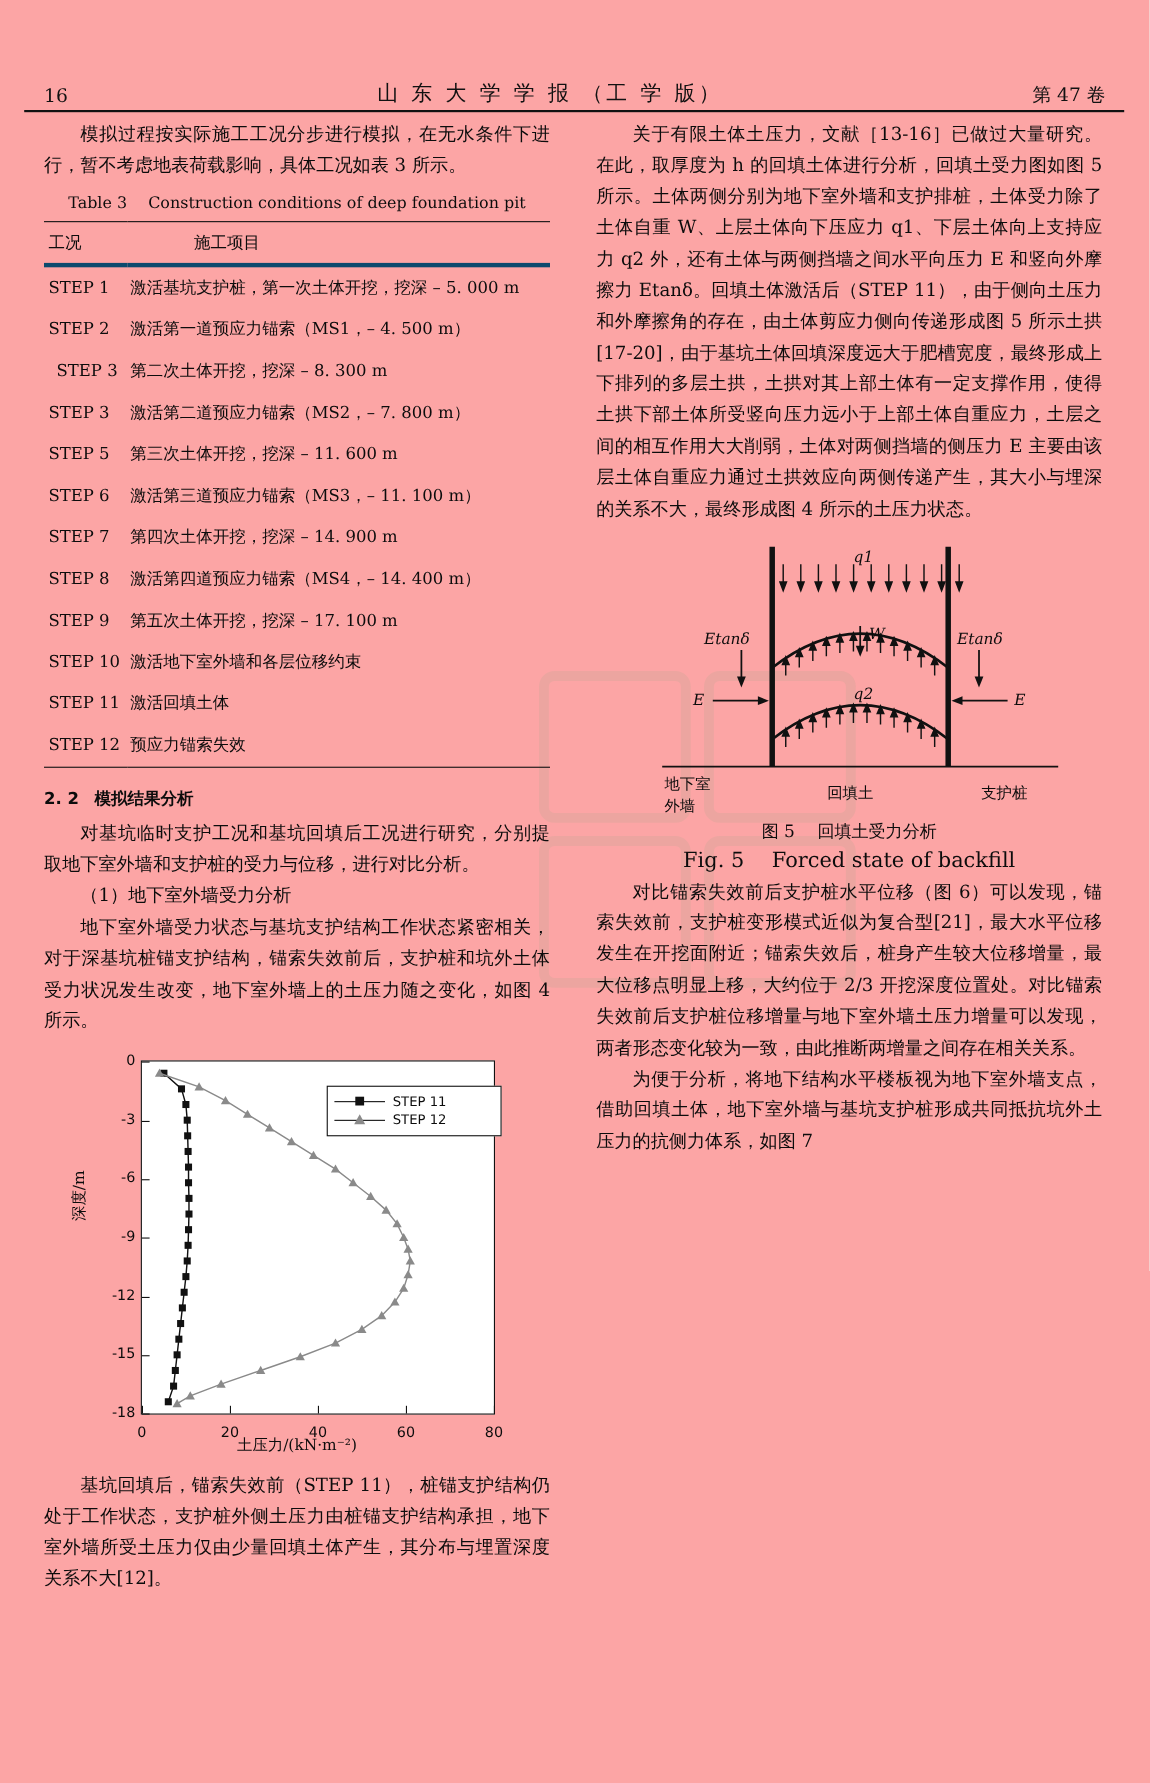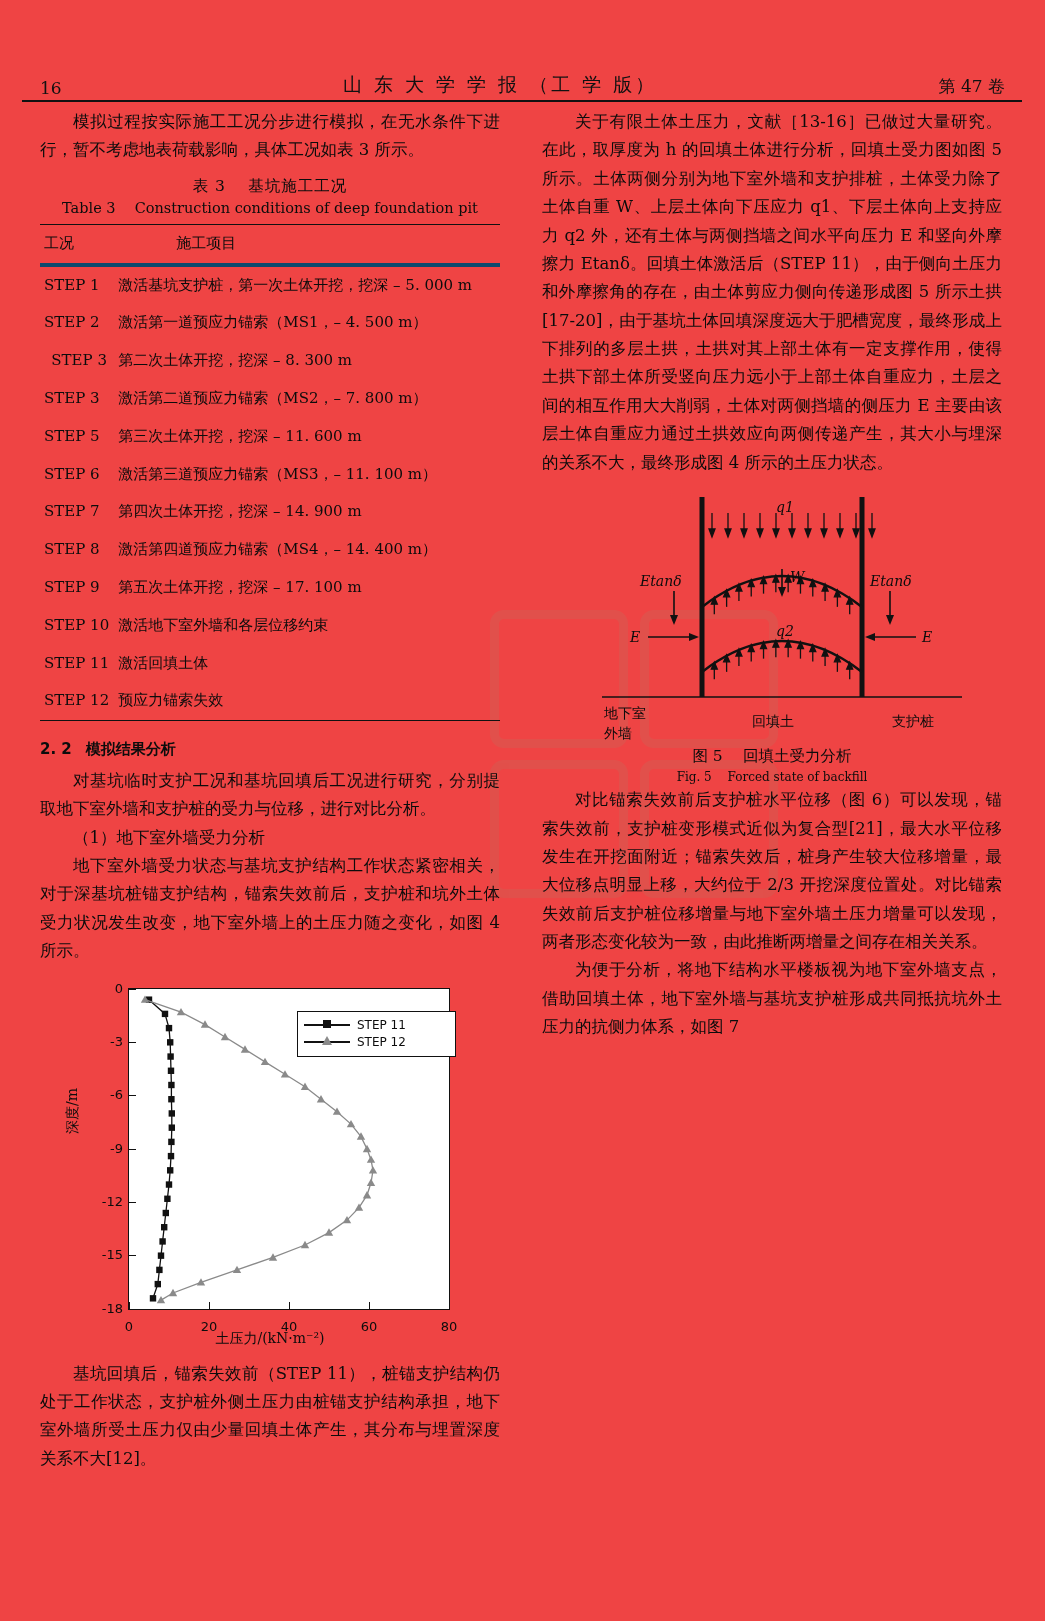--- a/index.html
+++ b/index.html
@@ -1,18 +1,18 @@
 <!DOCTYPE html>
 <html><head>
 <meta charset="utf-8">
 <style>
   html,body{margin:0;padding:0;background:#f2f0ec;}
   body{font-family:"DejaVu Serif","Liberation Serif",serif;}
   .page{
-    position:relative;width:1045px;height:1621px;background:#ef4444;
+    position:relative;width:1045px;height:1621px;background:#fca5a5;
     margin:0 auto;overflow:hidden;
   }
   
   .hdr{
     position:absolute;left:40px;top:58px;width:965px;height:40px;
     display:flex;align-items:flex-end;justify-content:space-between;
     font-size:17px;color:#111;
   }
   .hdr-center{font-size:19px;letter-spacing:3px;}
   .hdr-rule{
@@ -50,21 +50,21 @@
   .xtick{position:absolute;top:100%;transform:translateX(-50%);font-size:13px;padding-top:7px;font-family:"DejaVu Sans","Liberation Sans",sans-serif;}
   .xtickmark{position:absolute;bottom:0;width:1px;height:7px;background:#111;}
   .ylab{position:absolute;left:10px;top:160px;transform:rotate(-90deg);transform-origin:left top;font-size:14px;white-space:nowrap;}
   .xlab{position:absolute;left:0;top:352px;width:440px;text-align:center;font-size:14px;}
   .legend{position:absolute;left:168px;top:22px;width:145px;border:1.2px solid #111;background:#fff;font-size:12px;padding:5px 6px;font-family:"DejaVu Sans","Liberation Sans",sans-serif;}
   .legend .row{display:flex;align-items:center;gap:7px;height:17px;}
   .legend .ln{position:relative;width:46px;height:1.4px;background:#111;}
   .legend .ln i{position:absolute;left:19px;top:-4px;width:8px;height:8px;background:#111;}
   .legend .ln.tri i{background:transparent;border-left:5px solid transparent;border-right:5px solid transparent;border-bottom:9px solid #8a8a8a;width:0;height:0;top:-5px;left:18px;}
   .figcap{text-align:center;font-size:15.5px;line-height:1.5;margin-top:8px;}
-  .figcap .en{font-size:12px;}
+  .figcap .en{font-size:19px;}
   
   .fig5{position:relative;width:440px;height:250px;margin:10px auto 0;}
   .f5lbl{position:absolute;font-size:14px;font-family:"DejaVu Serif","Liberation Serif",serif;}
   .f5lbl.it{font-style:italic;}
   
   .wm{
     position:absolute;left:470px;top:590px;width:330px;height:330px;
     opacity:.12;pointer-events:none;
   }
   .wm .b{
@@ -89,21 +89,20 @@
     <div class="b" style="left:20px;top:170px;width:120px;height:120px;"></div>
     <div class="b" style="left:170px;top:170px;width:120px;height:120px;"></div>
   </div>
 
   <div class="cols">
 
     <div class="col">
       <p class="ind">模拟过程按实际施工工况分步进行模拟，在无水条件下进行，暂不考虑地表荷载影响，具体工况如表 3 所示。</p>
 
       <div class="tbl-cap">
-        <div class="cn">表 3　 基坑施工工况</div>
         <div class="en">Table 3　 Construction conditions of deep foundation pit</div>
       </div>
 
       <table class="cond">
         <thead>
           <tr>
             <th>工况</th>
             <th class="th2">施工项目</th>
           </tr>
         </thead>

